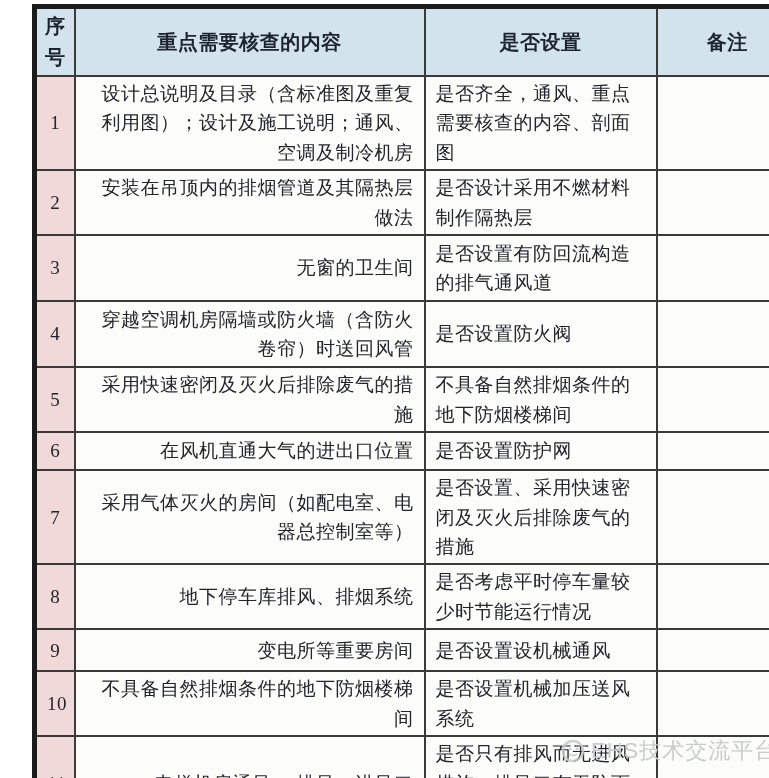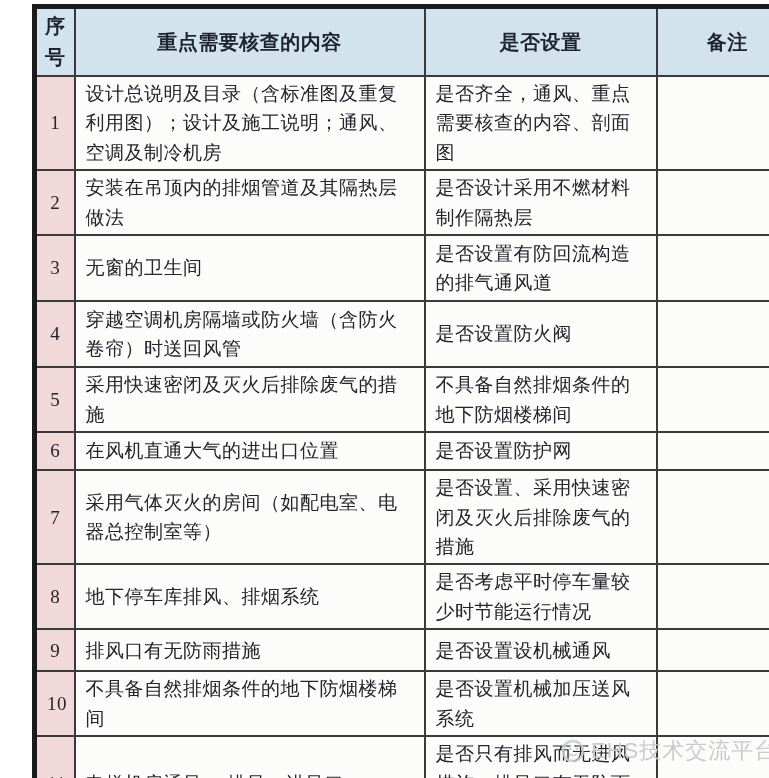--- a/index.html
+++ b/index.html
@@ -45,21 +45,21 @@
     text-align:center;
     color:#1d2430;
     padding:2px 4px;
   }
   td.idx{
     background:var(--index-bg);
     text-align:center;
     font-size:19px;
     padding:2px 2px;
   }
-  td.content{text-align:left;padding-left:14px;}
+  td.content{text-align:right;padding-left:14px;}
   td.problem{text-align:left;padding-left:12px;}
   td.note{background:var(--cell-bg);}
   .watermark{
     position:absolute;
     left:558px;
     top:736px;
     display:flex;
     align-items:center;
     gap:5px;
     color:#c7cbcc;
@@ -134,21 +134,21 @@
         <td class="note"></td>
       </tr>
       <tr style="height:64px">
         <td class="idx">8</td>
         <td class="content">地下停车库排风、排烟系统</td>
         <td class="problem">是否考虑平时停车量较少时节能运行情况</td>
         <td class="note"></td>
       </tr>
       <tr style="height:42px">
         <td class="idx">9</td>
-        <td class="content">排风口有无防雨措施</td>
+        <td class="content">变电所等重要房间</td>
         <td class="problem">是否设置设机械通风</td>
         <td class="note"></td>
       </tr>
       <tr style="height:36px">
         <td class="idx">10</td>
         <td class="content">不具备自然排烟条件的地下防烟楼梯间</td>
         <td class="problem">是否设置机械加压送风系统</td>
         <td class="note"></td>
       </tr>
       <tr style="height:66px">

